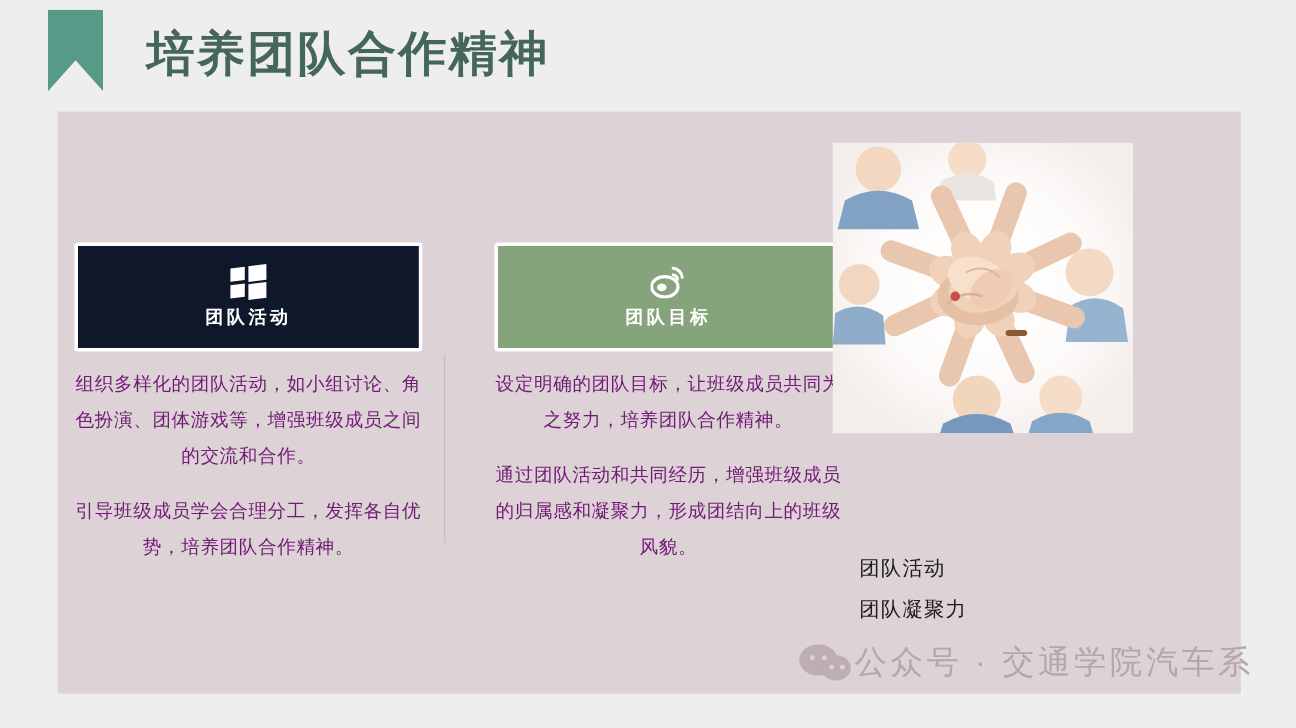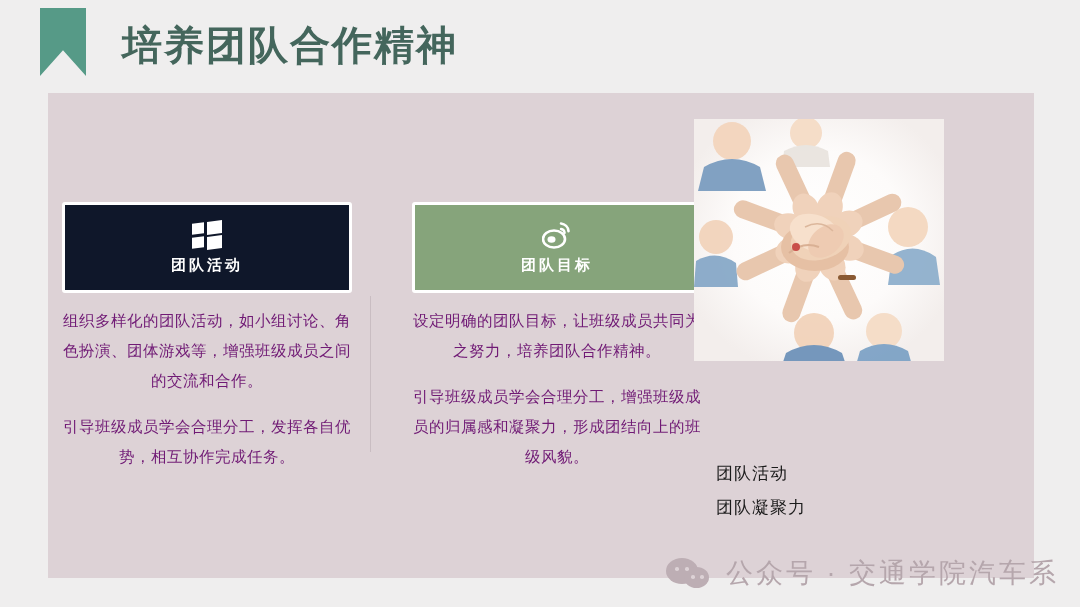--- a/index.html
+++ b/index.html
@@ -127,22 +127,20 @@
   }
   #caption-1 { top: 369px; }
   #caption-2 { top: 403px; }
 
   
   #watermark {
     position: absolute;
     left: 618px; top: 441px;
     display: flex;
     align-items: center;
-    gap: 14px;
-    margin-top: 21px;
   }
   #wechat-icon { position: relative; width: 46px; height: 30px; }
   .bubble { position: absolute; border-radius: 50%; background: #bdaeb4; }
   .bubble.big   { left: 0;  top: 0;  width: 32px; height: 26px; }
   .bubble.small { left: 18px; top: 9px; width: 25px; height: 21px; }
   .bubble-dot { position: absolute; width: 3.5px; height: 3.5px; border-radius: 50%; background: #ddd2d6; }
   #watermark-text {
     font-size: 27px;
     color: #b5a6ac;
     letter-spacing: 3px;
@@ -165,39 +163,39 @@
       <div class="card-header" id="card-header-left">
         <div class="card-icon">
           <span class="pane p1"></span>
             <span class="pane p2"></span>
           <span class="pane p3"></span>
             <span class="pane p4"></span>
         </div>
         <div class="card-title">团队活动</div>
       </div>
       <p class="body-text">组织多样化的团队活动，如小组讨论、角色扮演、团体游戏等，增强班级成员之间的交流和合作。</p>
-      <p class="body-text">引导班级成员学会合理分工，发挥各自优势，相互协作完成任务。</p>
+      <p class="body-text">引导班级成员学会合理分工，发挥各自优势，培养团队合作精神。</p>
     </div>
 
     <div id="column-divider"></div>
 
     <div class="column" id="column-right">
       <div class="card-header" id="card-header-right">
         <div class="card-icon">
           <svg width="30" height="28" viewBox="0 0 30 28">
             <ellipse cx="12" cy="18" rx="11" ry="8.5" fill="none" stroke="#ffffff" stroke-width="2.6"></ellipse>
             <ellipse cx="9.5" cy="18.5" rx="4" ry="3.2" fill="#ffffff"></ellipse>
             <path d="M19 2.5a8.5 8.5 0 0 1 7.5 7.6" fill="none" stroke="#ffffff" stroke-width="2.6" stroke-linecap="round"></path>
             <path d="M19 8a4.3 4.3 0 0 1 3.6 3.8" fill="none" stroke="#ffffff" stroke-width="2.4" stroke-linecap="round"></path>
           </svg>
         </div>
         <div class="card-title">团队目标</div>
       </div>
       <p class="body-text">设定明确的团队目标，让班级成员共同为之努力，培养团队合作精神。</p>
-      <p class="body-text">引导班级成员学会合理分工，增强班级成员的归属感和凝聚力，形成团结向上的班级风貌。</p>
+      <p class="body-text">通过团队活动和共同经历，增强班级成员的归属感和凝聚力，形成团结向上的班级风貌。</p>
     </div>
 
     <div id="photo-frame">
       <svg width="250" height="242" viewBox="0 0 250 242">
         <defs>
           <radialGradient id="glow" cx="50%" cy="48%" r="58%">
             <stop offset="0%" stop-color="#ffffff"></stop>
             <stop offset="60%" stop-color="#fdfbfa"></stop>
             <stop offset="100%" stop-color="#f3eeec"></stop>
           </radialGradient>

